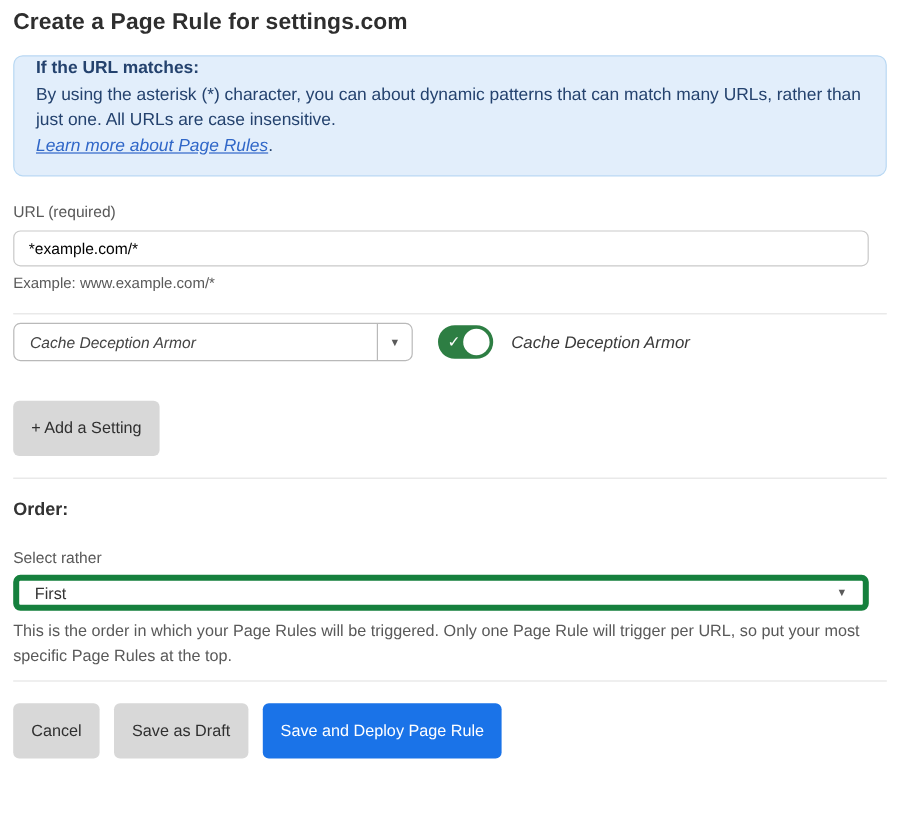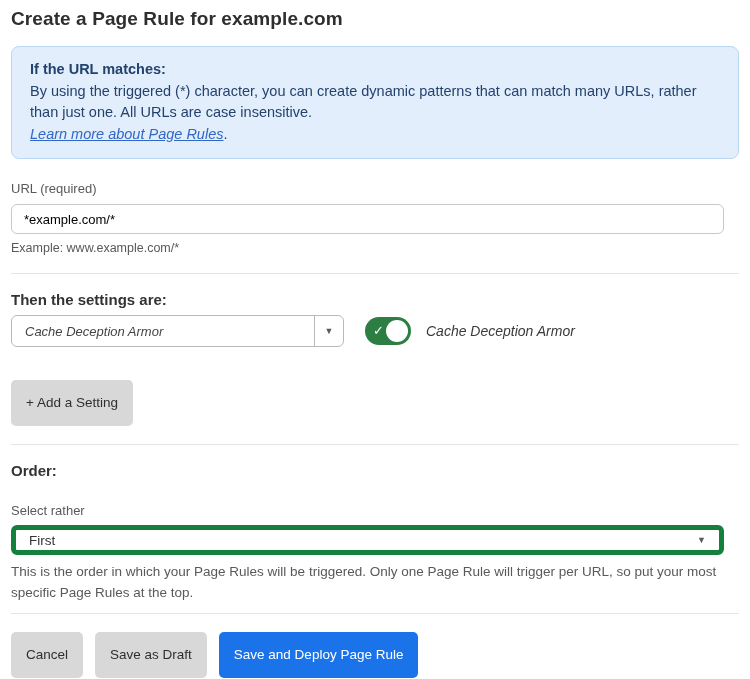--- a/index.html
+++ b/index.html
@@ -15,21 +15,21 @@
     font-weight: bold;
     color: #2e2e2e;
     letter-spacing: 0.1px;
   }
 
   .info-box {
     margin-top: 16px;
     background: #e2eefb;
     border: 1px solid #b9d8f3;
     border-radius: 8px;
-    padding: 12px 18px 13px 18px;
+    padding: 0 18px 13px 18px;
     color: #24426e;
     font-size: 14.5px;
     line-height: 21.5px;
   }
   .info-box .info-heading { font-weight: bold; }
   .info-box a {
     color: #3067c8;
     text-decoration: underline;
     cursor: pointer;
     font-style: italic;
@@ -199,35 +199,34 @@
     display: flex;
     gap: 12px;
     align-items: center;
   }
 </style>
 </head>
 <body>
 
 <div class="container">
 
-  <h1 class="page-title">Create a Page Rule for example.com</h1>
+  <h1 class="page-title">Create a Page Rule for settings.com</h1>
 
   <div class="info-box">
     <div class="info-heading">If the URL matches:</div>
-    <div>By using the triggered (*) character, you can create dynamic patterns that can match many URLs, rather than just one. All URLs are case insensitive.</div>
+    <div>By using the asterisk (*) character, you can about dynamic patterns that can match many URLs, rather than just one. All URLs are case insensitive.</div>
     <div><a>Learn more about Page Rules</a><span>.</span></div>
   </div>
 
   <div class="field-label mt-url-label">URL (required)</div>
   <input class="text-input" type="text" value="*example.com/*" style="">
   <div class="helper-text">Example: www.example.com/*</div>
 
   <hr class="divider">
 
-  <div class="section-heading">Then the settings are:</div>
 
 
   <div class="setting-row">
     <div class="dropdown">
       <div class="dropdown-value">Cache Deception Armor</div>
       <div class="dropdown-arrow-box">
         <span>▼</span>
       </div>
     </div>
     <div class="toggle">

